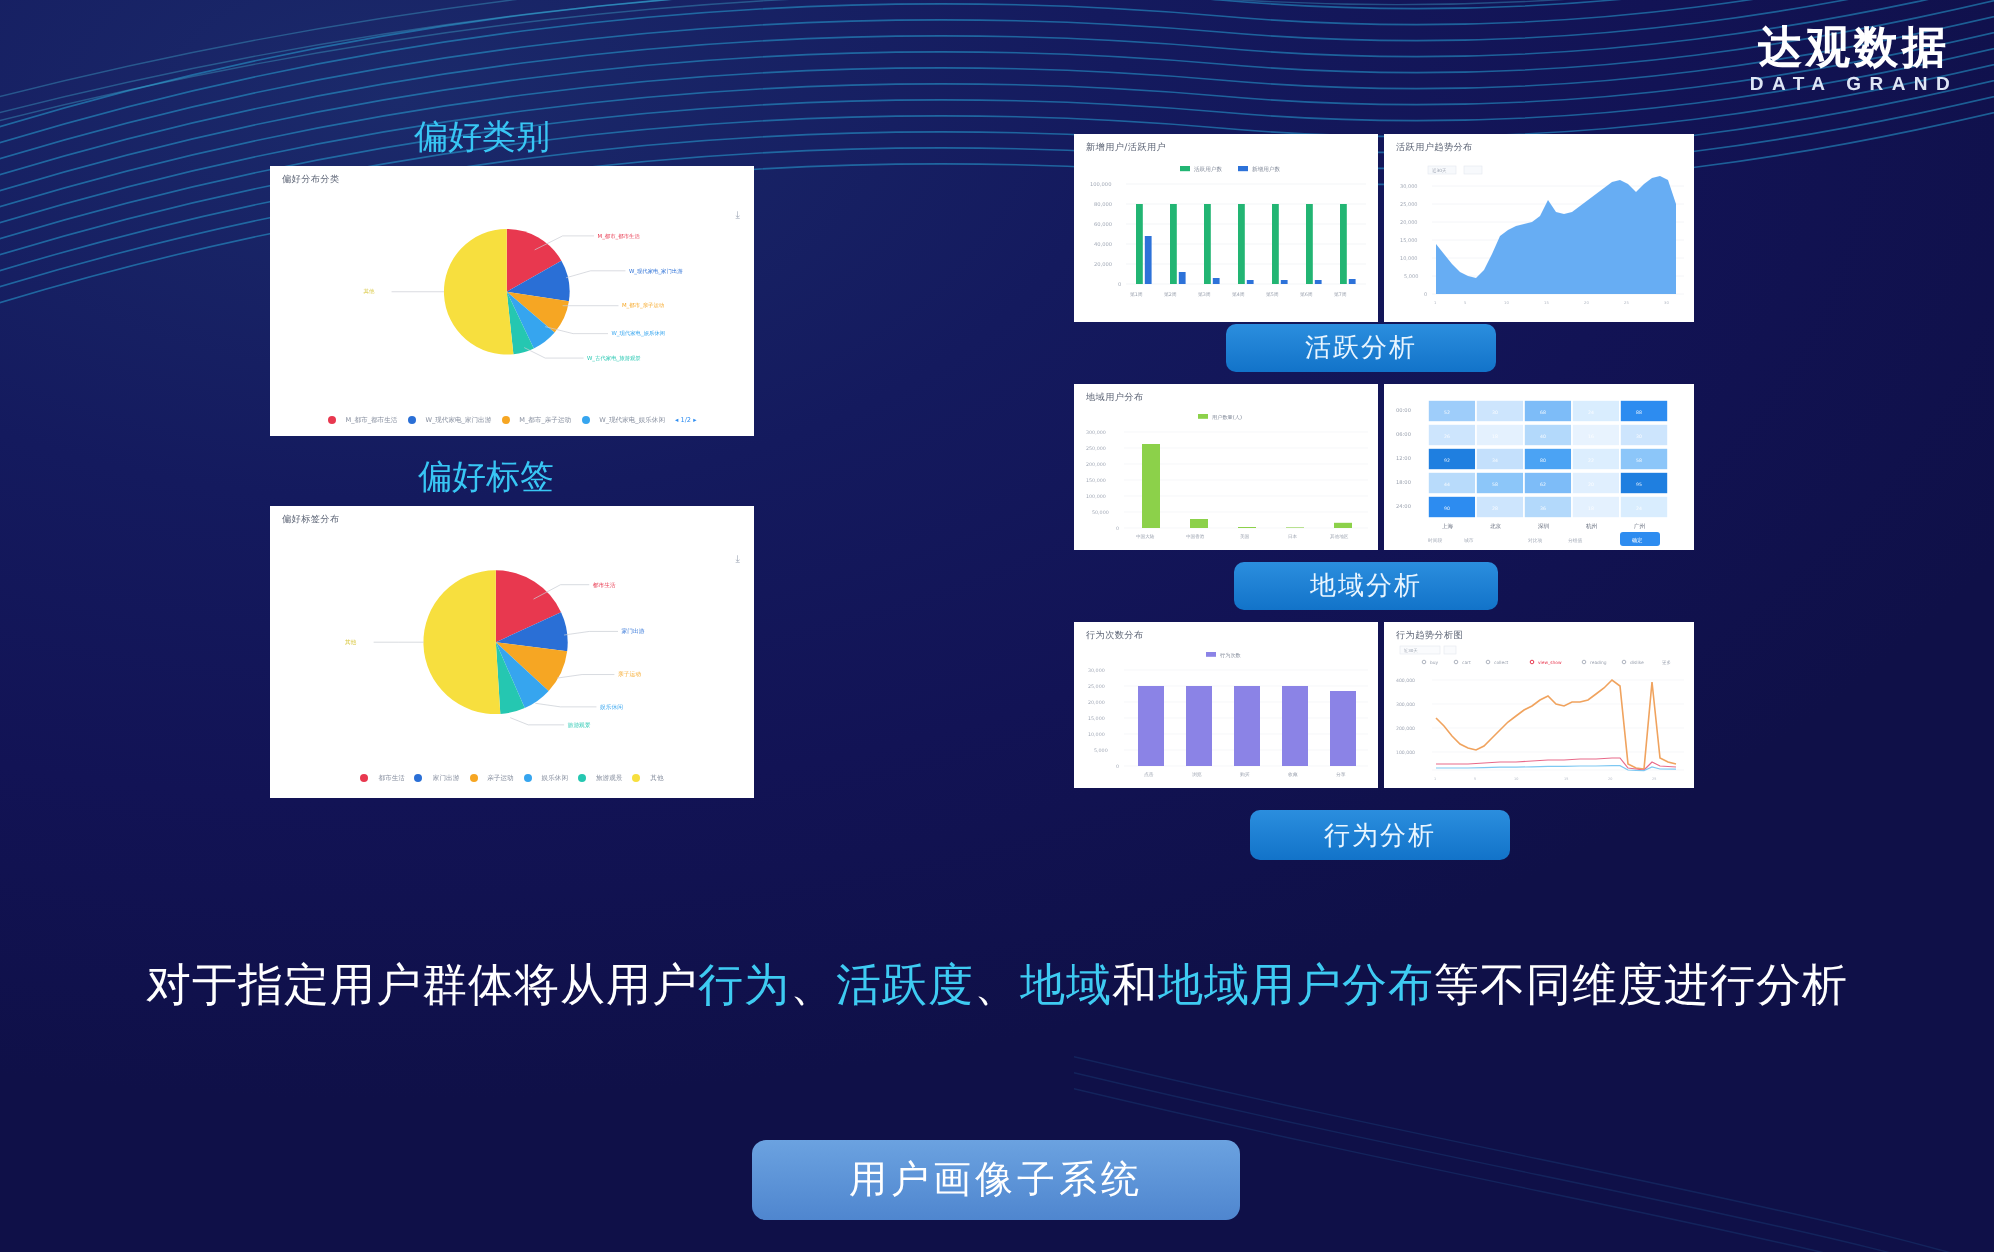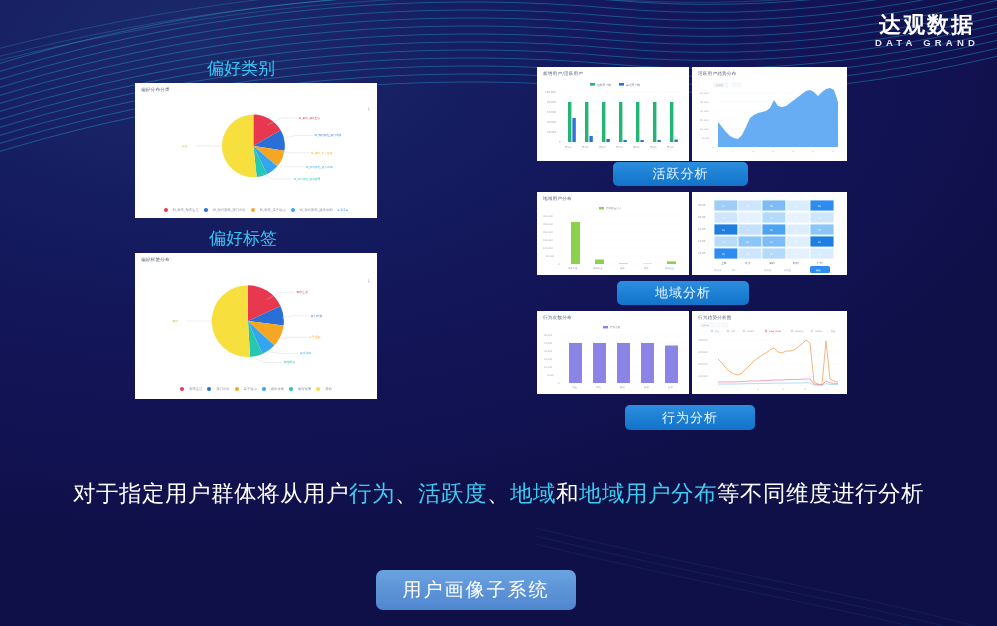--- a/index.html
+++ b/index.html
@@ -43,21 +43,21 @@
 
   
   .para {
     position: absolute; left: 0; right: 0; top: 476px;
     text-align: center; color: #ffffff; font-size: 22.5px; line-height: 35px;
     font-family: "DejaVu Sans", sans-serif; letter-spacing: .5px;
   }
   .para em { font-style: normal; color: #3ecbf2; }
 
   .sys-badge {
-    position: absolute; left: 376px; top: 570px; width: 200px; height: 40px;
+    position: absolute; left: 376px; top: 570px; width: 244px; height: 40px;
     background: linear-gradient(180deg,#6ba2e0 0%,#4f86cf 100%);
     border-radius: 7px; display: flex; align-items: center; justify-content: center;
     color: #ffffff; font-size: 19px; font-family: "DejaVu Sans", sans-serif; letter-spacing: 2px;
   }
   .legend-mini { display: flex; gap: 5px; justify-content: center; align-items: center; }
   .legend-mini span.dot { width: 4px; height: 4px; border-radius: 50%; display: inline-block; }
   .legend-mini span.tx { font-size: 3.3px; color: #868e9e; font-family: "DejaVu Sans", sans-serif; }
 </style>
 </head>
 <body>

